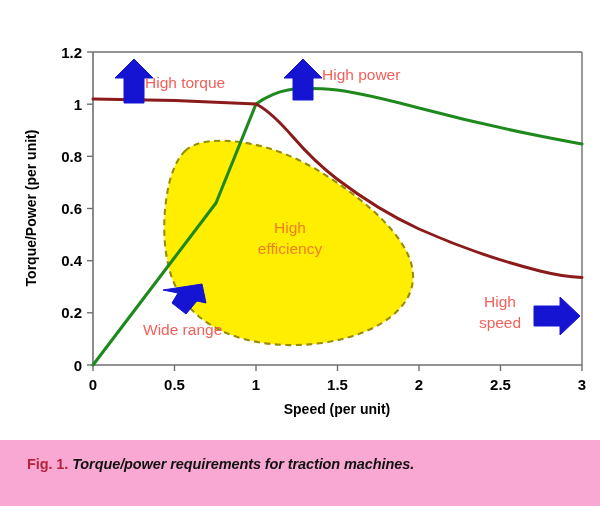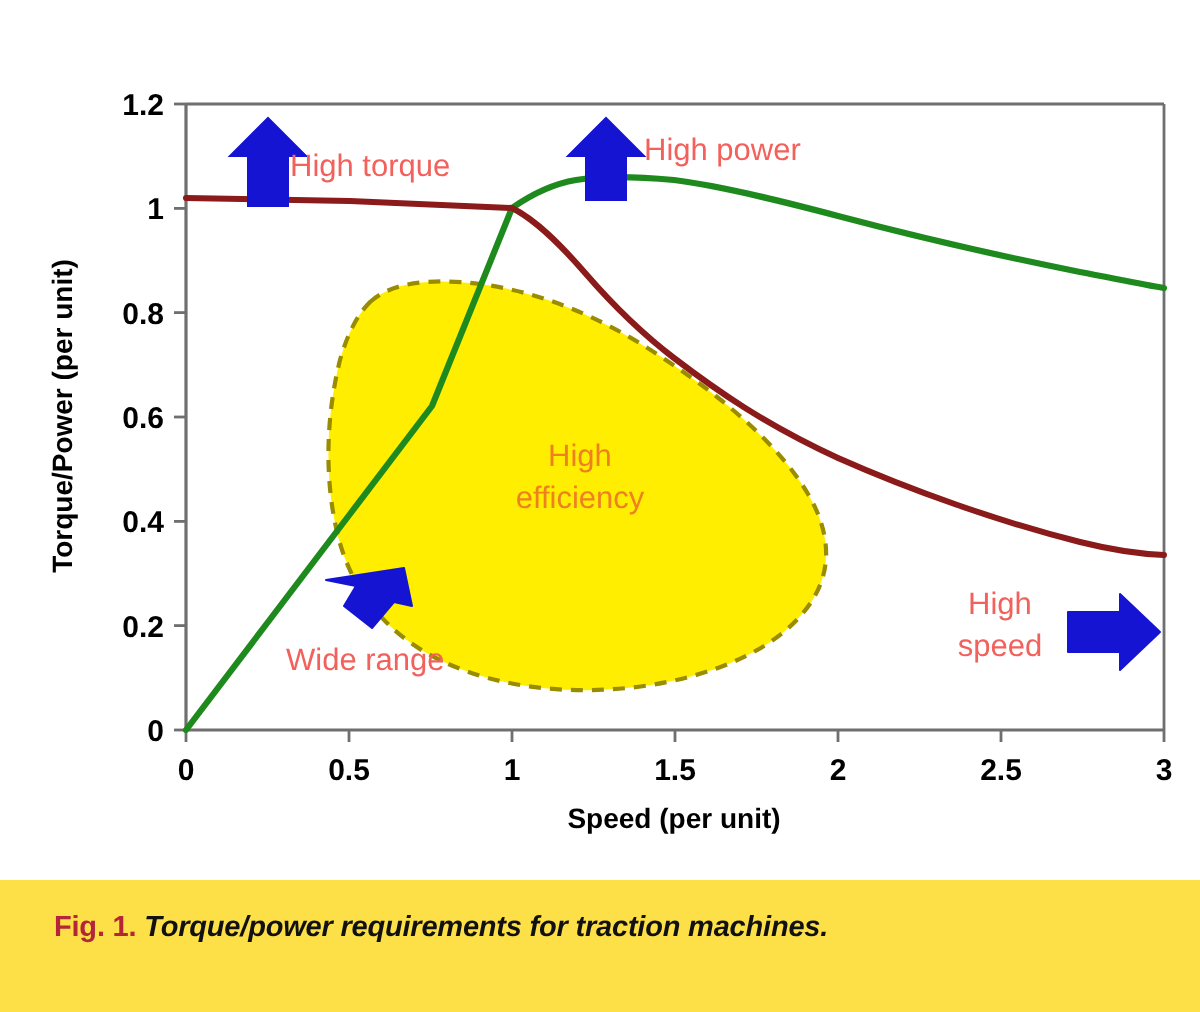--- a/index.html
+++ b/index.html
@@ -30,21 +30,21 @@
     display: block;
     width: 600px;
     height: 440px;
   }
   .caption-bar {
     position: absolute;
     left: 0;
     top: 440px;
     width: 600px;
     height: 66px;
-    background: #fde047;
+    background: #f9a8d4;
   }
   .caption-text {
     position: absolute;
     left: 27px;
     top: 16px;
     font-size: 14.5px;
     font-weight: bold;
     white-space: nowrap;
     letter-spacing: -0.1px;
   }

